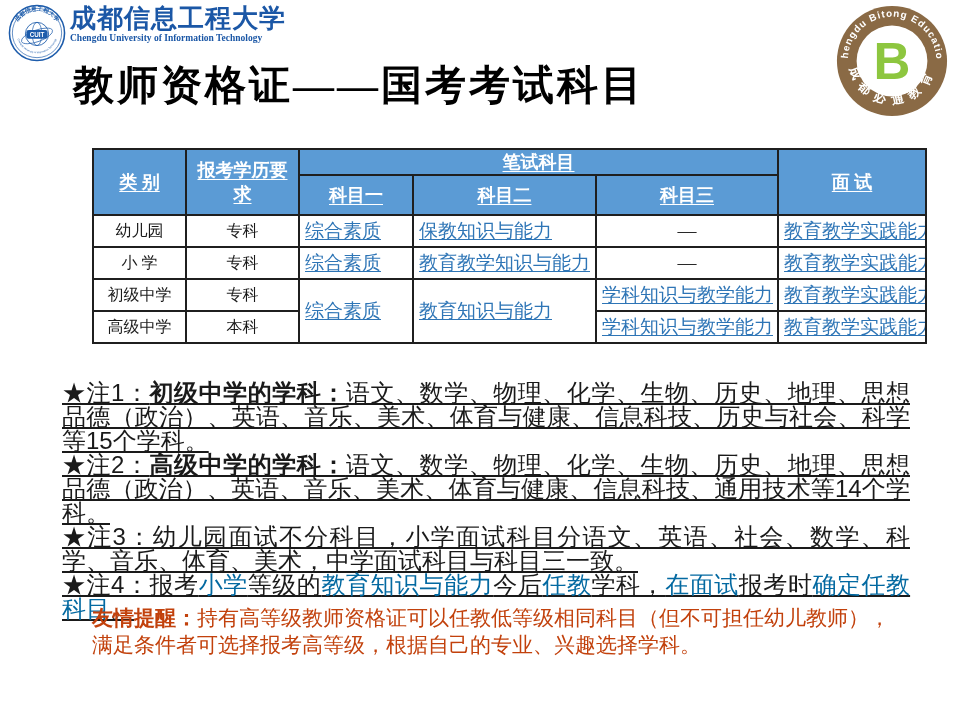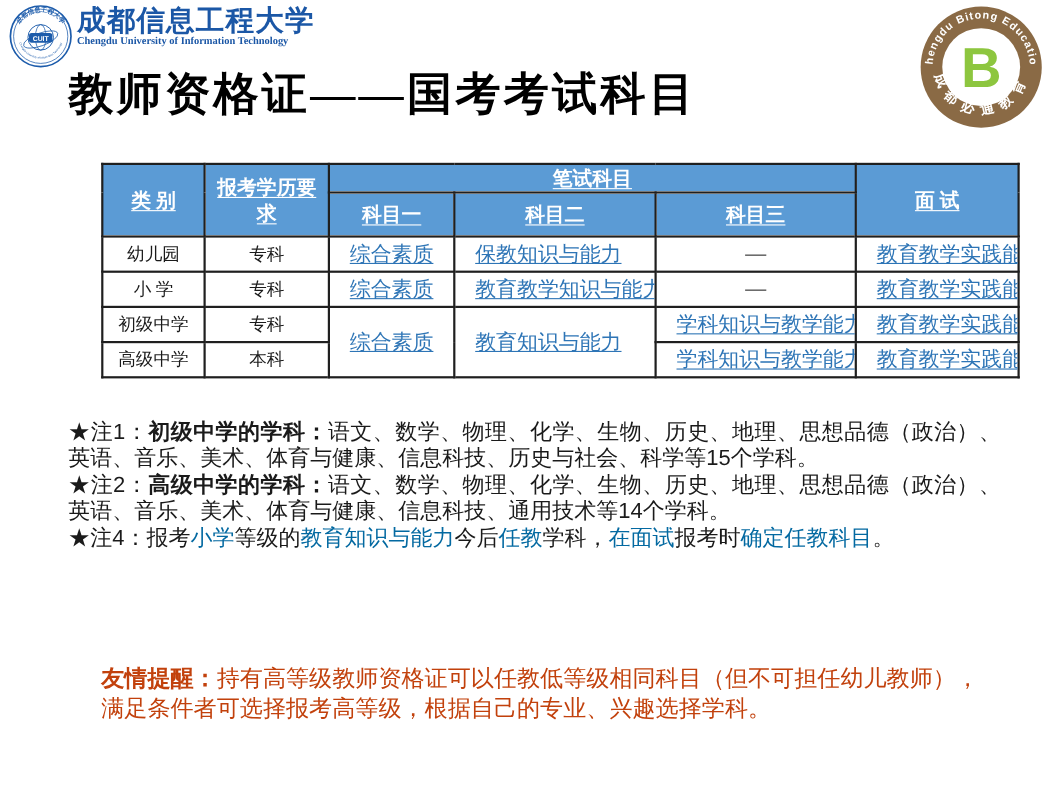--- a/index.html
+++ b/index.html
@@ -10,46 +10,46 @@
   
   .cuit-logo{position:absolute;left:8px;top:4px;width:58px;height:58px;}
   .brand-text{position:absolute;left:70px;top:5px;color:#1b57a6;}
   .brand-cn{font-family:"Liberation Serif",serif;font-weight:bold;font-size:26px;line-height:28px;letter-spacing:1px;}
   .brand-en{font-family:"Liberation Serif",serif;font-weight:bold;font-size:9.5px;line-height:11px;}
   .brand-center{font-family:"Liberation Serif",serif;font-weight:bold;font-size:23px;line-height:26px;margin-left:36px;letter-spacing:4px;}
   
   .bitong-logo{position:absolute;left:833px;top:2px;width:118px;height:118px;}
   
   .page-title{
-    position:absolute;left:62px;top:58px;width:840px;
+    position:absolute;left:73px;top:58px;width:840px;
     font-family:"Liberation Serif",serif;font-weight:bold;color:#000;
     font-size:41px;letter-spacing:3px;white-space:nowrap;
   }
   
   .subjects-table{
     position:absolute;left:72px;top:148px;width:833px;
     border-collapse:collapse;table-layout:fixed;
     font-family:"Liberation Serif",serif;
     margin-left:20px;
   }
   .subjects-table th,.subjects-table td{
     border:2px solid #1f1f1f;padding:0 3px;overflow:hidden;white-space:nowrap;
   }
   .subjects-table th{
     background:#5b9bd5;color:#ffffff;font-size:18px;font-weight:600;
     text-decoration:underline;text-underline-offset:3px;text-align:center;
   }
   tr.h1{height:26px;} tr.h2{height:40px;} tr.body-row{height:32px;}
   td.cell-plain{font-size:16px;color:#1a1a1a;text-align:center;}
-  td.cell-link{font-size:19px;color:#2e75b6;text-decoration:underline;text-underline-offset:2px;text-align:left;padding-left:18px;cursor:pointer;}
+  td.cell-link{font-size:19px;color:#2e75b6;text-decoration:underline;text-underline-offset:2px;text-align:left;padding-left:5px;cursor:pointer;}
   td.cell-dash{font-size:19px;color:#1a1a1a;text-align:center;}
   
   .notes{
     position:absolute;left:62px;top:381px;width:848px;
-    font-size:20px;line-height:24px;color:#1a1a1a;text-align:justify;
+    font-size:24px;line-height:24px;color:#1a1a1a;text-align:justify;text-decoration:underline;
   }
   .notes p{margin:0;}
   .note-indent{text-indent:62px;}
   .seg-n{} .seg-b{font-weight:bold;} .seg-r{color:#0369a1;}
   
   .reminder{
     position:absolute;left:92px;top:604px;width:808px;
     font-size:21px;line-height:27px;color:#c2410c;
   }
 </style>
@@ -151,18 +151,19 @@
       <td class="cell-plain">本科</td>
       <td class="cell-link">学科知识与教学能力</td>
       <td class="cell-link">教育教学实践能力</td>
     </tr>
   </tbody>
     </table>
 
   <div class="notes">
     <p><span class="seg-n">★注1：</span><span class="seg-b">初级中学的学科：</span><span class="seg-n">语文、数学、物理、化学、生物、历史、地理、思想品德（政治）、英语、音乐、美术、体育与健康、信息科技、历史与社会、科学等15个学科。</span></p>
     <p><span class="seg-n">★注2：</span><span class="seg-b">高级中学的学科：</span><span class="seg-n">语文、数学、物理、化学、生物、历史、地理、思想品德（政治）、英语、音乐、美术、体育与健康、信息科技、通用技术等14个学科。</span></p>
+    <p><span class="seg-n">★注3：幼儿园面试不分科目，小学面试科目分语文、英语、社会、数学、科学、音乐、体育、美术，中学面试科目与科目三一致。</span></p>
     <p><span class="seg-n">★注4：报考</span><span class="seg-r">小学</span><span class="seg-n">等级的</span><span class="seg-r">教育知识与能力</span><span class="seg-n">今后</span><span class="seg-r">任教</span><span class="seg-n">学科，</span><span class="seg-r">在面试</span><span class="seg-n">报考时</span><span class="seg-r">确定任教科目</span><span class="seg-n">。</span></p>
   </div>
 
   <div class="reminder"><span class="seg-b">友情提醒：</span><span class="seg-n">持有高等级教师资格证可以任教低等级相同科目（但不可担任幼儿教师），满足条件者可选择报考高等级，根据自己的专业、兴趣选择学科。</span></div>
 
 </div>
 
 </body></html>

